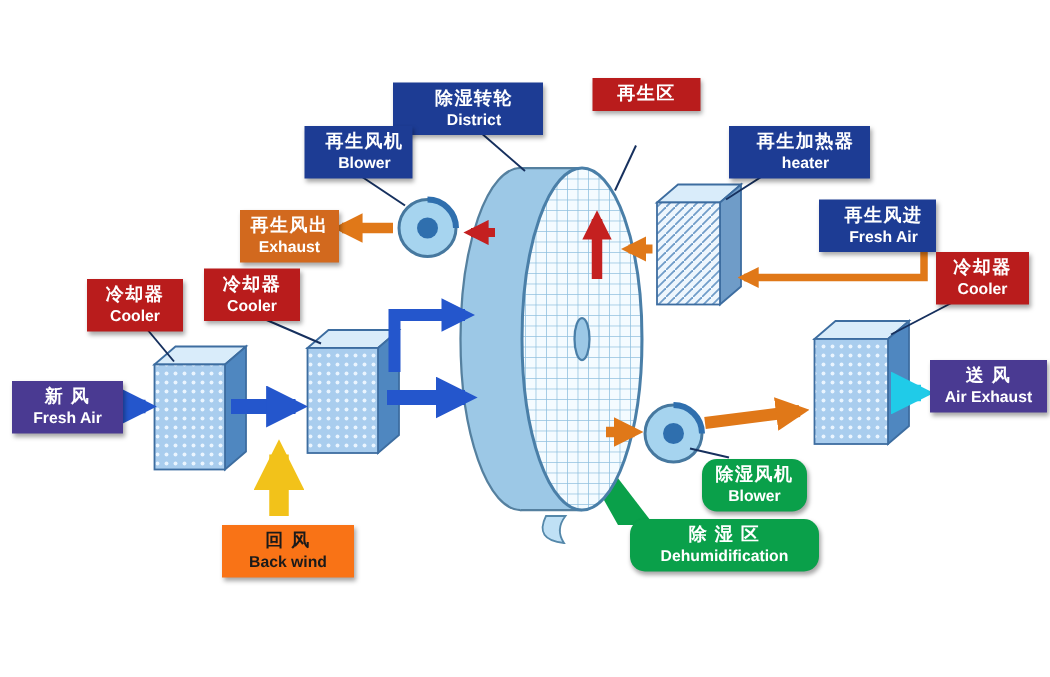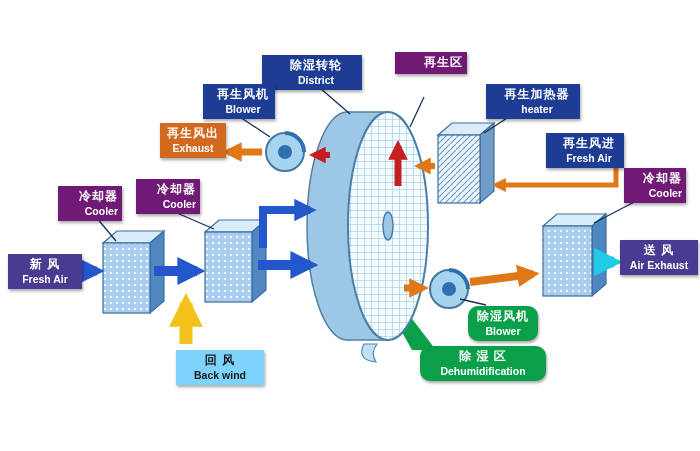--- a/index.html
+++ b/index.html
@@ -5,24 +5,24 @@
   html,body{margin:0;padding:0;background:#fff;}
   .stage{position:relative;width:700px;height:451px;background:#ffffff;overflow:hidden;
          font-family:"Liberation Sans",sans-serif;}
   .stage svg{position:absolute;left:0;top:0;z-index:1;}
   .lbl{position:absolute;z-index:2;text-align:center;font-weight:bold;color:#fff;
        padding:3px 4px;font-size:11px;line-height:1.3;
        box-shadow:1px 2px 3px rgba(0,0,0,.35);}
   .lbl .zh{display:block;font-size:12px;letter-spacing:1px;}
   .lbl .en{display:block;font-size:10.5px;word-wrap:break-word;}
   .c-blue{background:#1d3c94;padding-left:12px;}
-  .c-teal{background:#701a75;text-align:right;}
+  .c-teal{background:#b91c1c;}
   .c-purple{background:#4a3a92;}
   .c-orange{background:#d2691e;}
-  .c-yellow{background:#7dd3fc;color:#1a1a1a;margin-left:28px;}
+  .c-yellow{background:#f97316;color:#1a1a1a;}
   .c-green{background:#0aa04a;border-radius:10px;}
 </style>
 </head>
 <body>
 
 <div class="stage">
 
 <svg width="700" height="451" viewBox="0 0 700 451">
   <defs>
     <pattern id="dots" width="6" height="6" patternUnits="userSpaceOnUse">
@@ -143,21 +143,21 @@
 <div class="lbl c-blue" style="left:203px;top:84px;width:56px;">
   <span class="zh">再生风机</span>
   <span class="en">Blower</span>
 </div>
 
 <div class="lbl c-blue" style="left:486px;top:84px;width:78px;">
   <span class="zh">再生加热器</span>
   <span class="en">heater</span>
 </div>
 
-<div class="lbl c-orange" style="left:160px;top:123px;width:58px;">
+<div class="lbl c-orange" style="left:160px;top:140px;width:58px;">
   <span class="zh">再生风出</span>
   <span class="en">Exhaust</span>
 </div>
 
 <div class="lbl c-blue" style="left:546px;top:133px;width:62px;">
   <span class="zh">再生风进</span>
   <span class="en">Fresh Air</span>
 </div>
 
 <div class="lbl c-teal" style="left:58px;top:186px;width:56px;">

